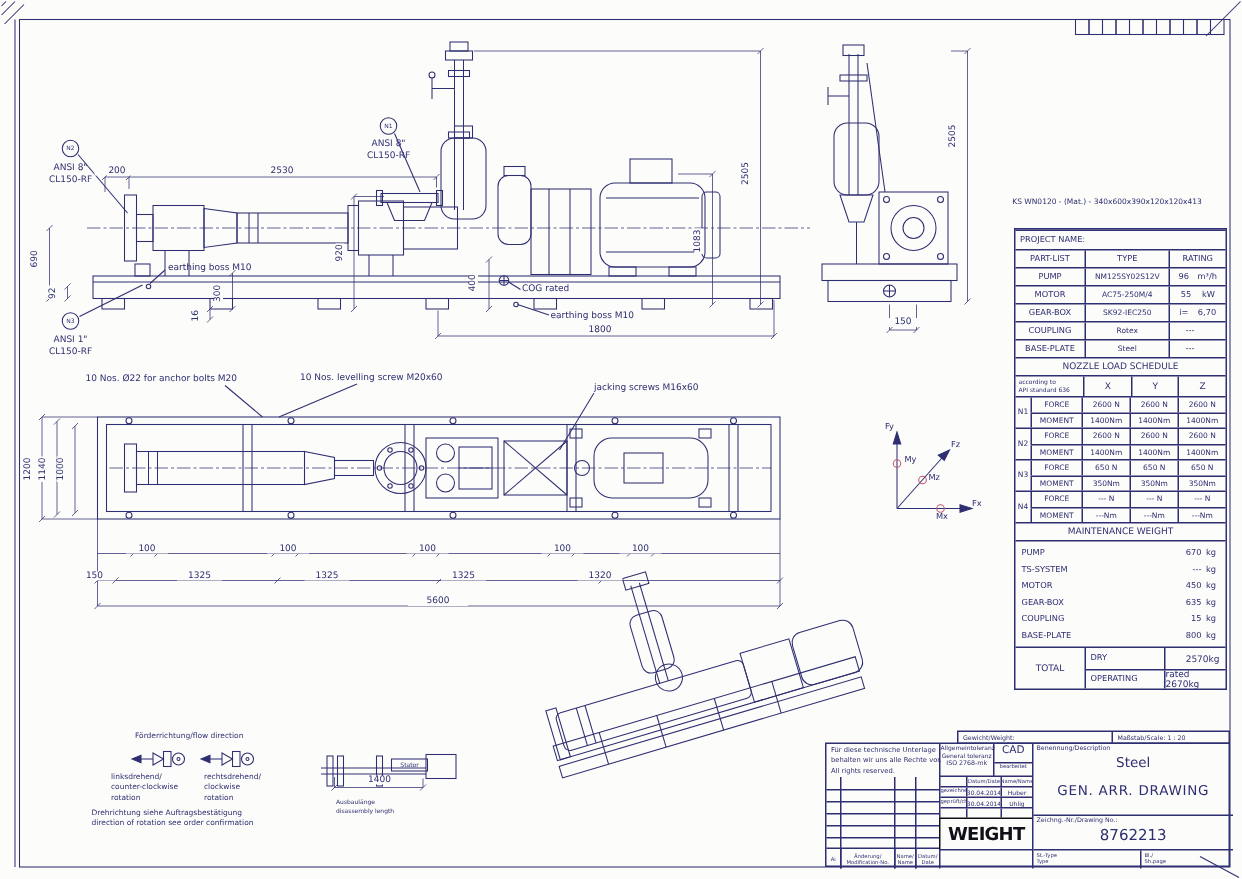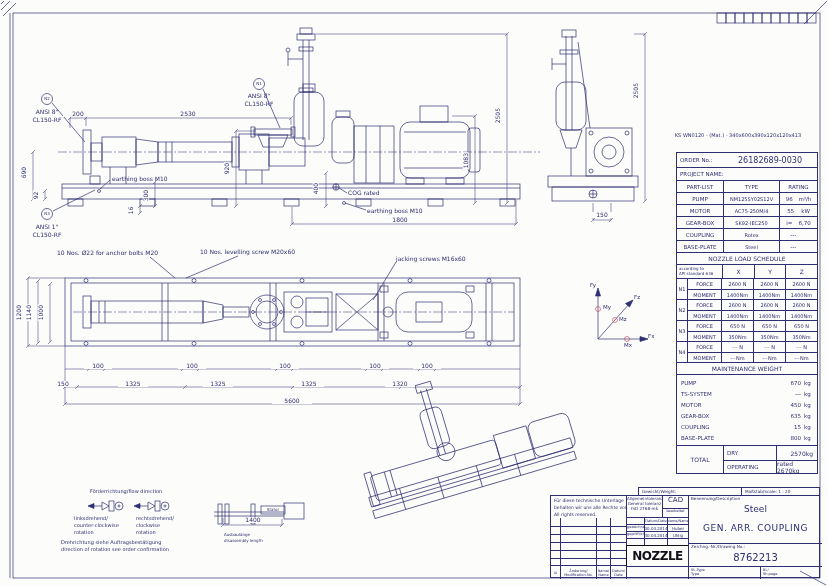--- a/index.html
+++ b/index.html
@@ -391,24 +391,20 @@
 <span class="t s55" style="left:590px;top:283px">Fy</span>
 <span class="t s55" style="left:603px;top:305px">My</span>
 <span class="t s55" style="left:634px;top:295px">Fz</span>
 <span class="t s55" style="left:619px;top:317px">Mz</span>
 <span class="t s55" style="left:648px;top:334px">Fx</span>
 <span class="t s55" style="left:624px;top:343px">Mx</span>
 
 <span class="t s5 c" style="left:656px;top:133px;width:164px">KS WN0120 - (Mat.) - 340x600x390x120x120x413</span>
 
 <div class="box" style="left:676px;top:152px;width:142px">
-  <div class="fr" style="height:14px">
-    <div class="cl-l s55" style="width:46px">ORDER No.:</div>
-    <div class="cell s8" style="flex:1">26182689-0030</div>
-  </div>
   <div class="fr bt" style="height:13px">
     <div class="cl-l s55">PROJECT NAME:</div>
   </div>
   <div class="fr bt" style="height:12px">
     <div class="cell s55" style="width:46px">PART-LIST</div>
     <div class="cell s55 bl" style="width:56px">TYPE</div>
     <div class="cell s55 bl" style="flex:1">RATING</div>
   </div>
   <div class="fr bt" style="height:12px">
     <div class="cell s55" style="width:46px">PUMP</div>
@@ -640,27 +636,27 @@
       <div class="cell s4 bl" style="width:23px">30.04.2014</div>
       <div class="cell s4 bl" style="flex:1">Uhlig</div>
     </div>
     <div class="fr" style="height:6px">
       <div style="width:17px"></div>
       <div class="bl" style="width:23px"></div>
       <div class="bl" style="flex:1"></div>
     </div>
   </div>
 
-  <div class="abs bl bt cell logo" style="left:75px;top:49px;width:62px;height:21px">NOZZLE</div>
+  <div class="abs bl bt cell logo" style="left:75px;top:49px;width:62px;height:21px">WEIGHT</div>
   <div class="abs bl bt" style="left:75px;top:70px;width:62px;height:13px"></div>
 
   <div class="abs bl" style="left:137px;top:0;width:133px;height:83px">
     <span class="t s42" style="left:2px;top:1px">Benennung/Description</span>
     <div class="t s9 c" style="left:0;top:9px;width:133px">Steel</div>
-    <div class="t s9 c" style="left:0;top:28px;width:133px;letter-spacing:0.5px">GEN. ARR. COUPLING</div>
+    <div class="t s9 c" style="left:0;top:28px;width:133px;letter-spacing:0.5px">GEN. ARR. DRAWING</div>
     <div class="abs bt" style="left:0;top:47px;width:133px"></div>
     <span class="t s42" style="left:2px;top:49px">Zeichng.-Nr./Drawing No.:</span>
     <div class="t s10 c" style="left:0;top:57px;width:133px">8762213</div>
     <div class="abs fr bt" style="left:0;top:70px;width:133px;height:13px">
       <div style="flex:1;padding:1px 0 0 2px">
         <div class="s35">St.-Type</div>
         <div class="s35">Type</div>
       </div>
       <div class="bl" style="width:62px;padding:1px 0 0 2px">
         <div class="s35">Bl./</div>

